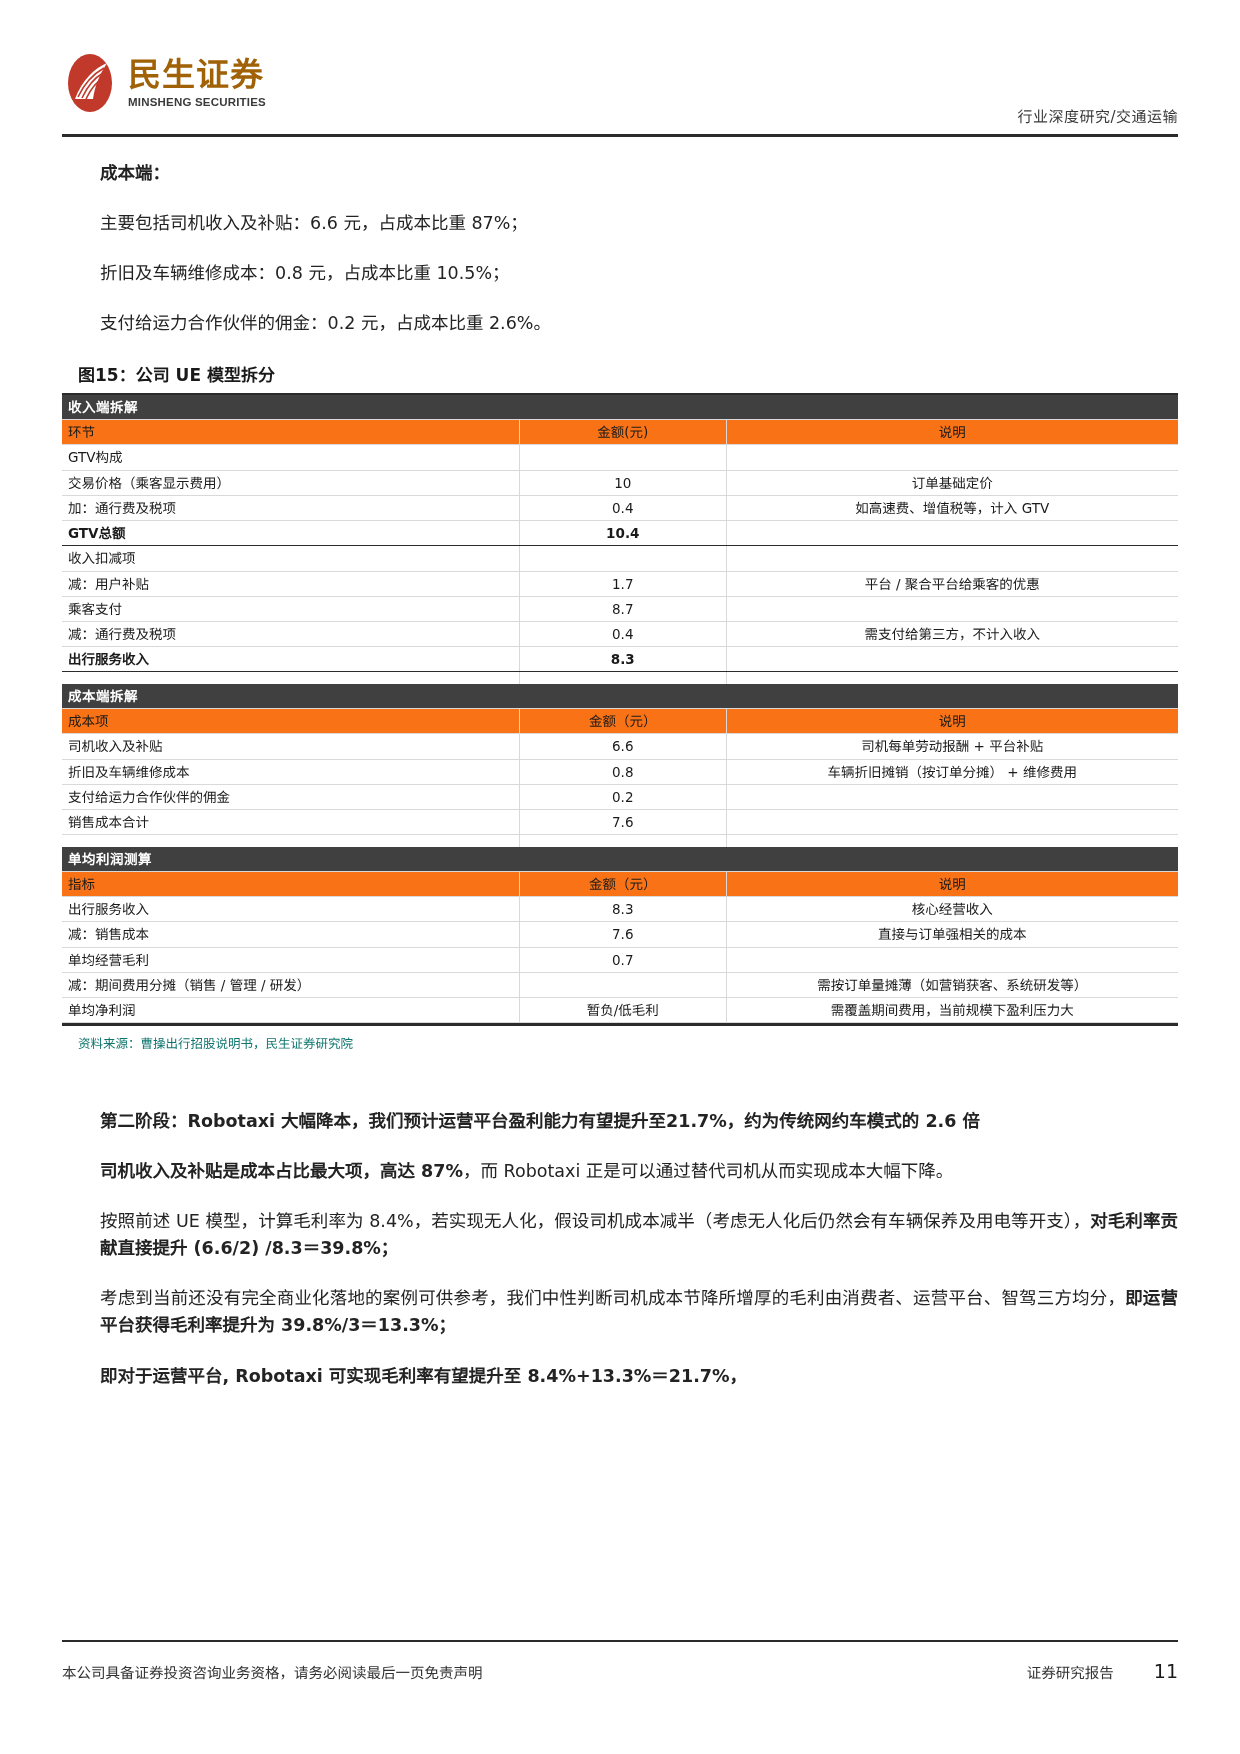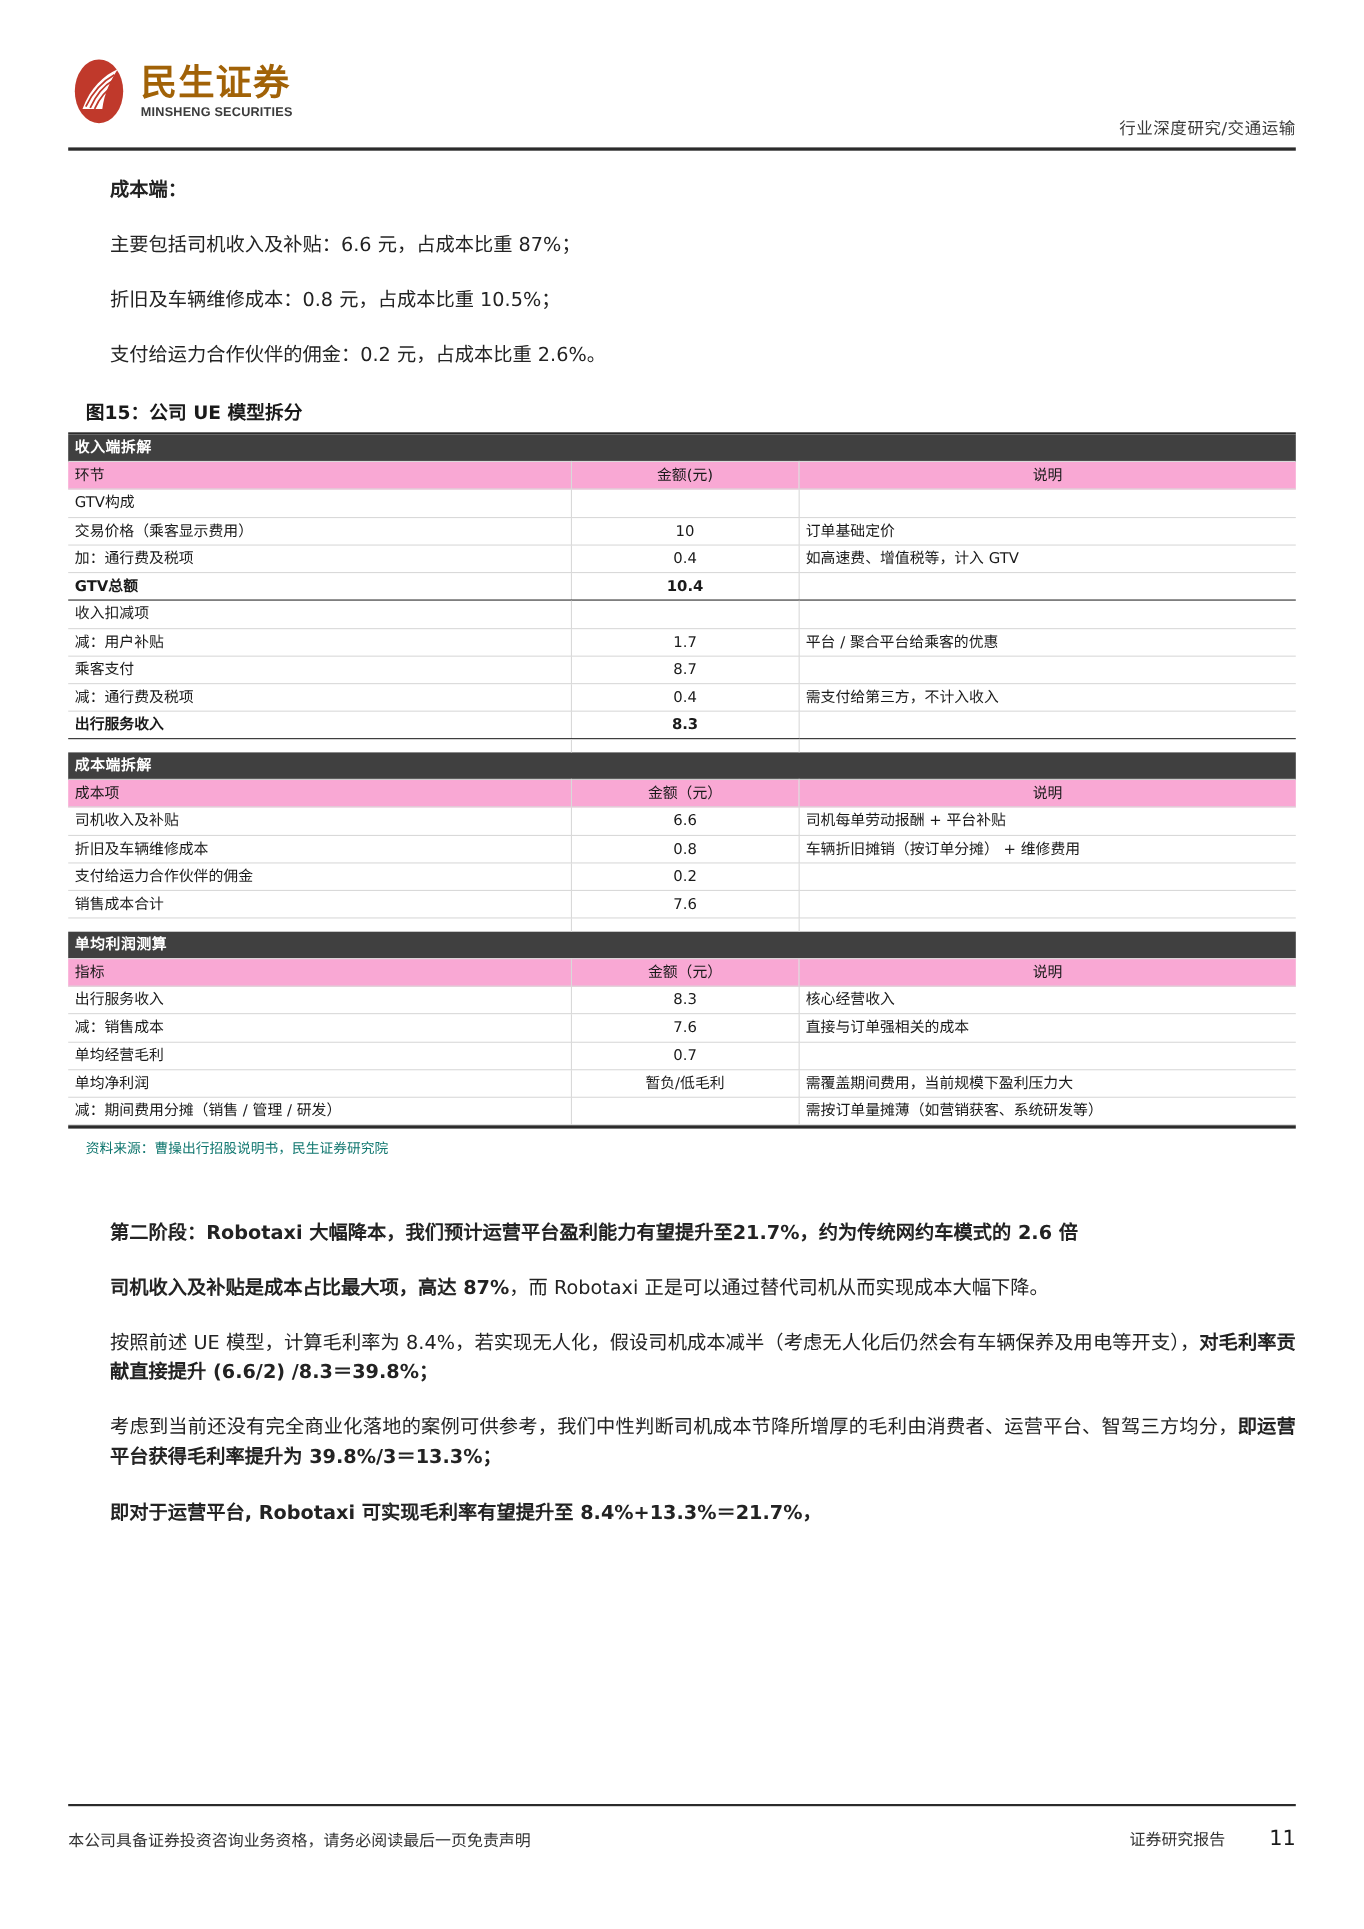--- a/index.html
+++ b/index.html
@@ -112,28 +112,28 @@
   }
   .sec-head td {
     background: #404040;
     color: #ffffff;
     font-weight: bold;
     border-bottom: none;
     padding: 4px 8px;
     letter-spacing: 0.5px;
   }
   .col-head td {
-    background: #f9a8d4;
+    background: #f97316;
     color: #1a1a1a;
     border-bottom: 1px solid #c8c8c8;
     padding: 4px 6px;
   }
   .col-head td.num, .col-head td.note { text-align: center; }
   td.num { text-align: center; }
-  td.note { text-align: left; }
+  td.note { text-align: center; }
   td.label { text-align: left; }
   td.indent1 { padding-left: 18px; }
   tr.strong td { font-weight: bold; border-bottom: 1.5px solid #2b2b2b; }
   tr.spacer td { height: 12px; border-bottom: none; background: #fff; }
   tr.spacer td.cellborder { border-right: 1px solid #d9d9d9; }
   td.vline { border-right: 1px solid #d9d9d9; }
 
   .fig-source {
     font-size: 12.5px;
     color: #0f766e;
@@ -317,28 +317,28 @@
           <td class="label vline">减：销售成本</td>
           <td class="num vline">7.6</td>
           <td class="note">直接与订单强相关的成本</td>
         </tr>
         <tr>
           <td class="label vline">单均经营毛利</td>
           <td class="num vline">0.7</td>
           <td class="note"></td>
         </tr>
         <tr>
+          <td class="label vline">减：期间费用分摊（销售 / 管理 / 研发）</td>
+          <td class="num vline"></td>
+          <td class="note">需按订单量摊薄（如营销获客、系统研发等）</td>
+        </tr>
+        <tr>
           <td class="label vline">单均净利润</td>
           <td class="num vline">暂负/低毛利</td>
           <td class="note">需覆盖期间费用，当前规模下盈利压力大</td>
-        </tr>
-        <tr>
-          <td class="label vline">减：期间费用分摊（销售 / 管理 / 研发）</td>
-          <td class="num vline"></td>
-          <td class="note">需按订单量摊薄（如营销获客、系统研发等）</td>
         </tr>
 
       </tbody>
     </table>
 
     <div class="figure-rule-bottom"></div>
     <div class="fig-source">资料来源：曹操出行招股说明书，民生证券研究院</div>
   </div>
 
   <div style="height:56px"></div>

